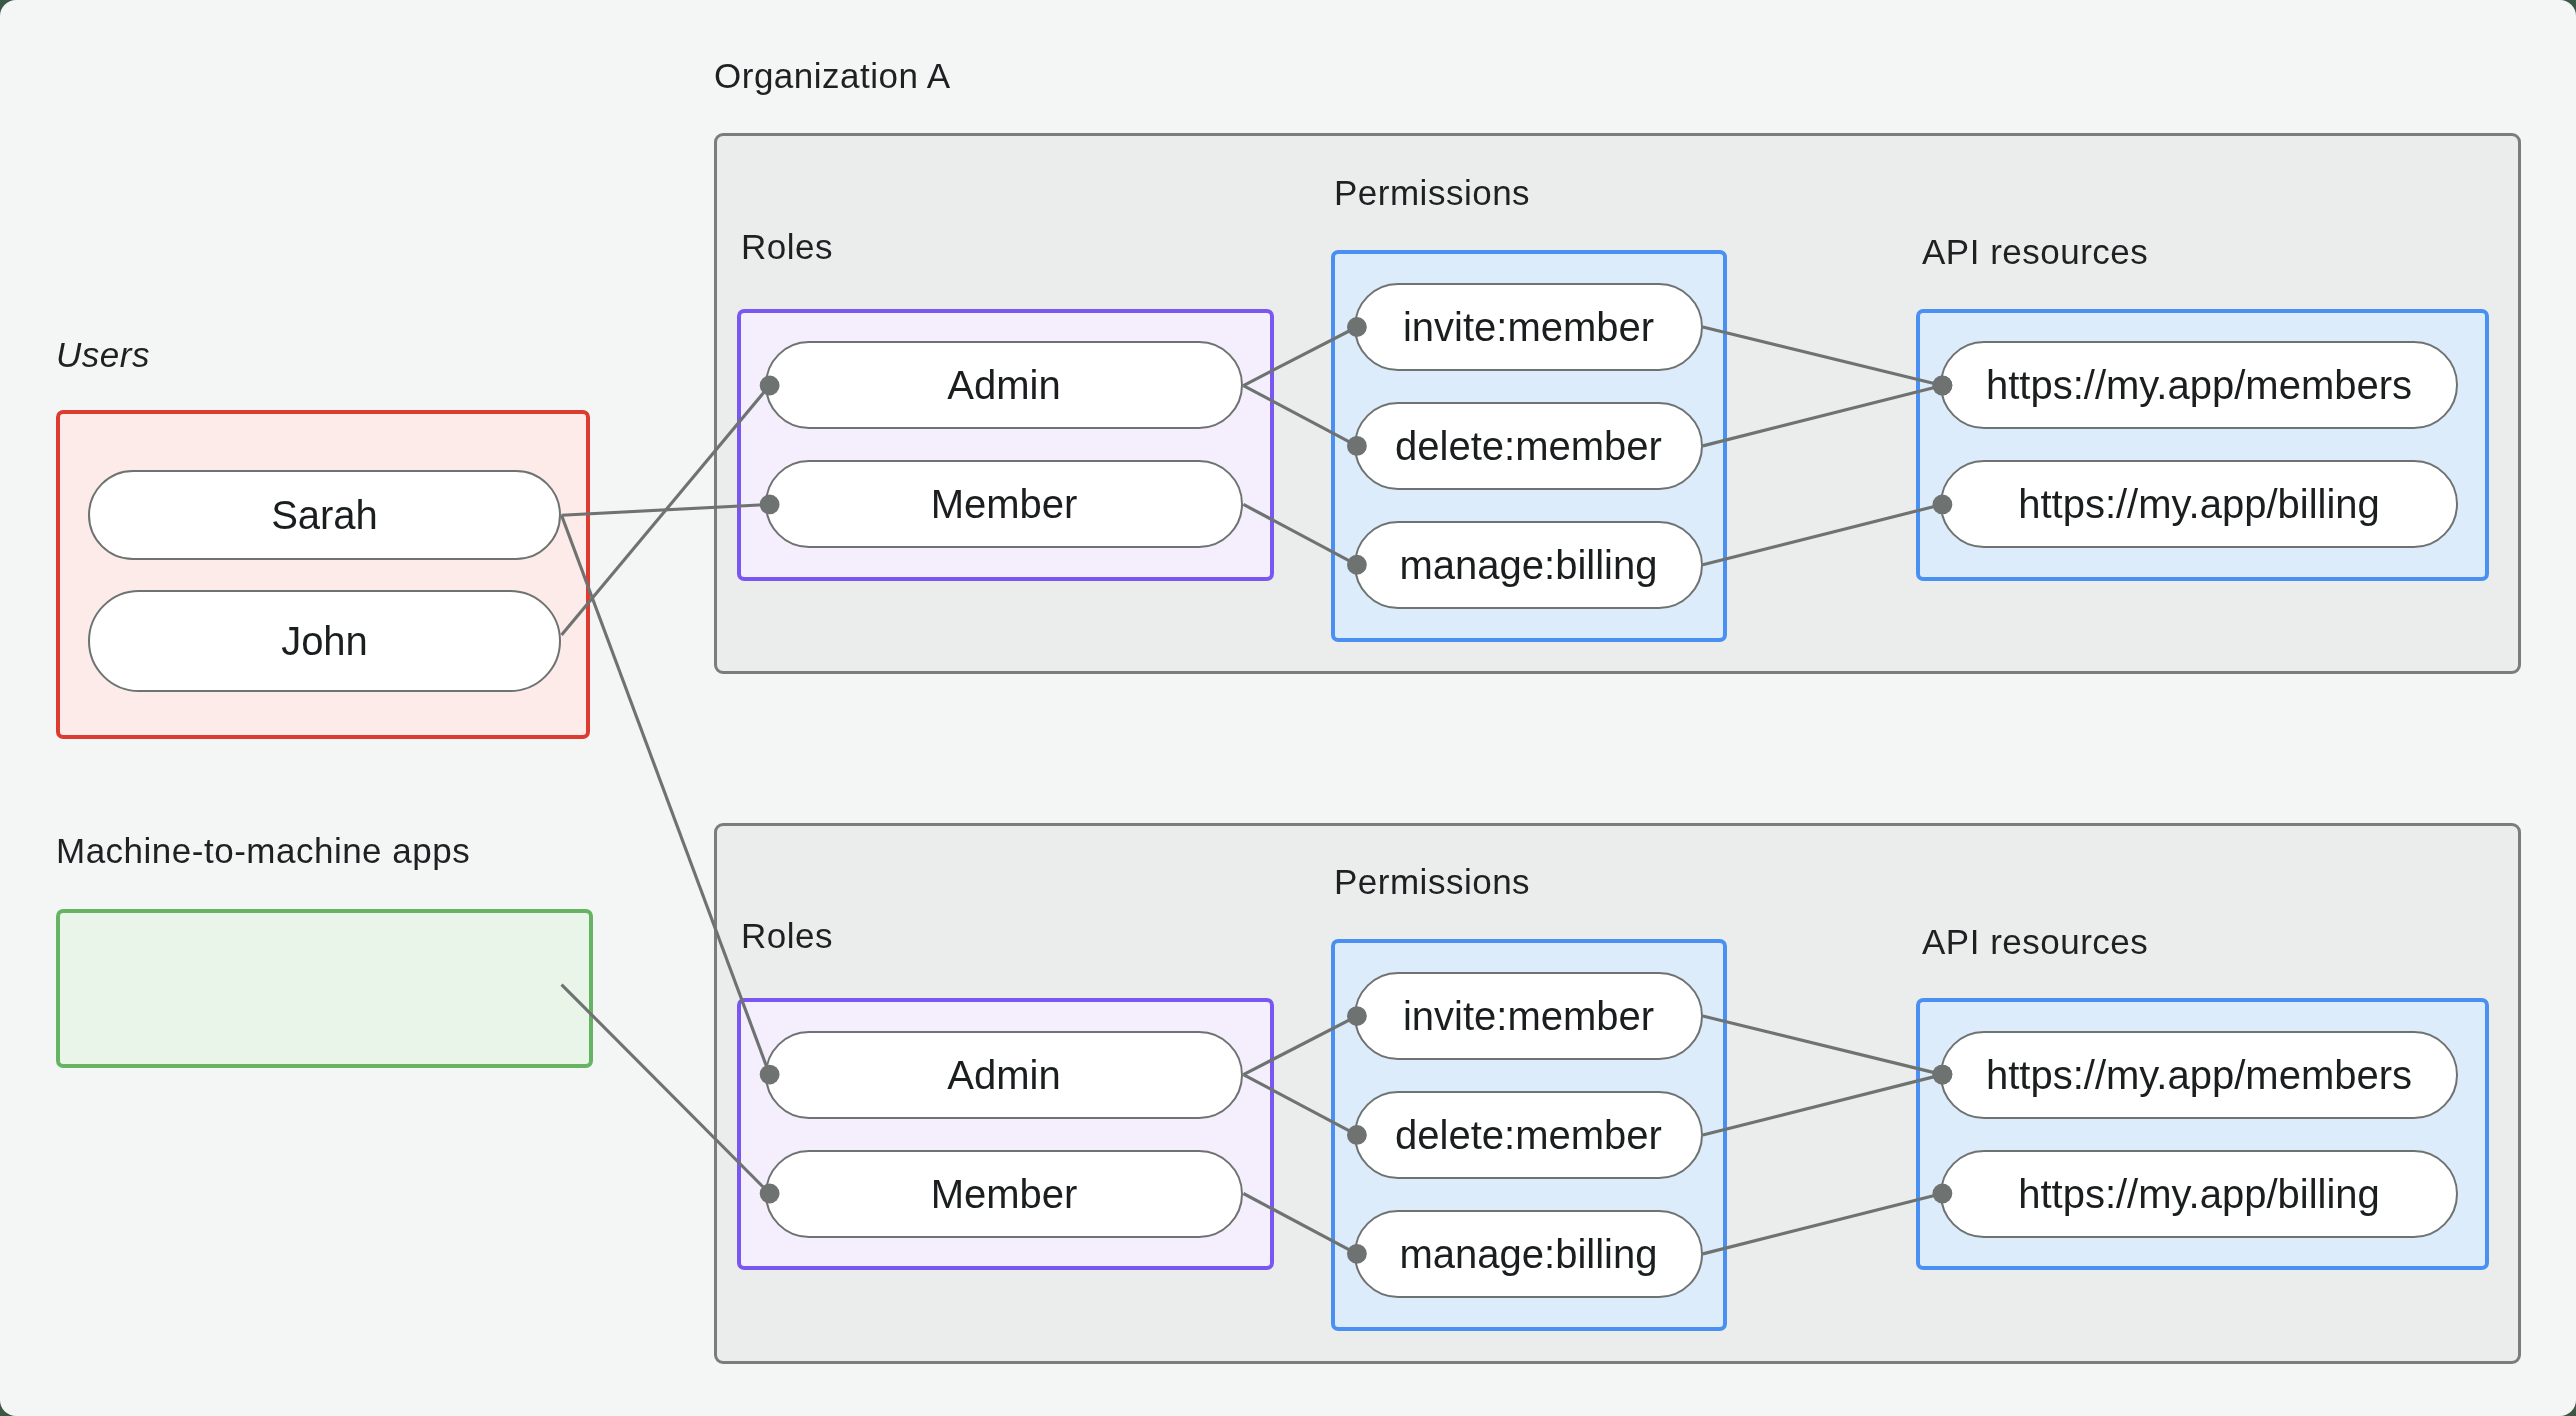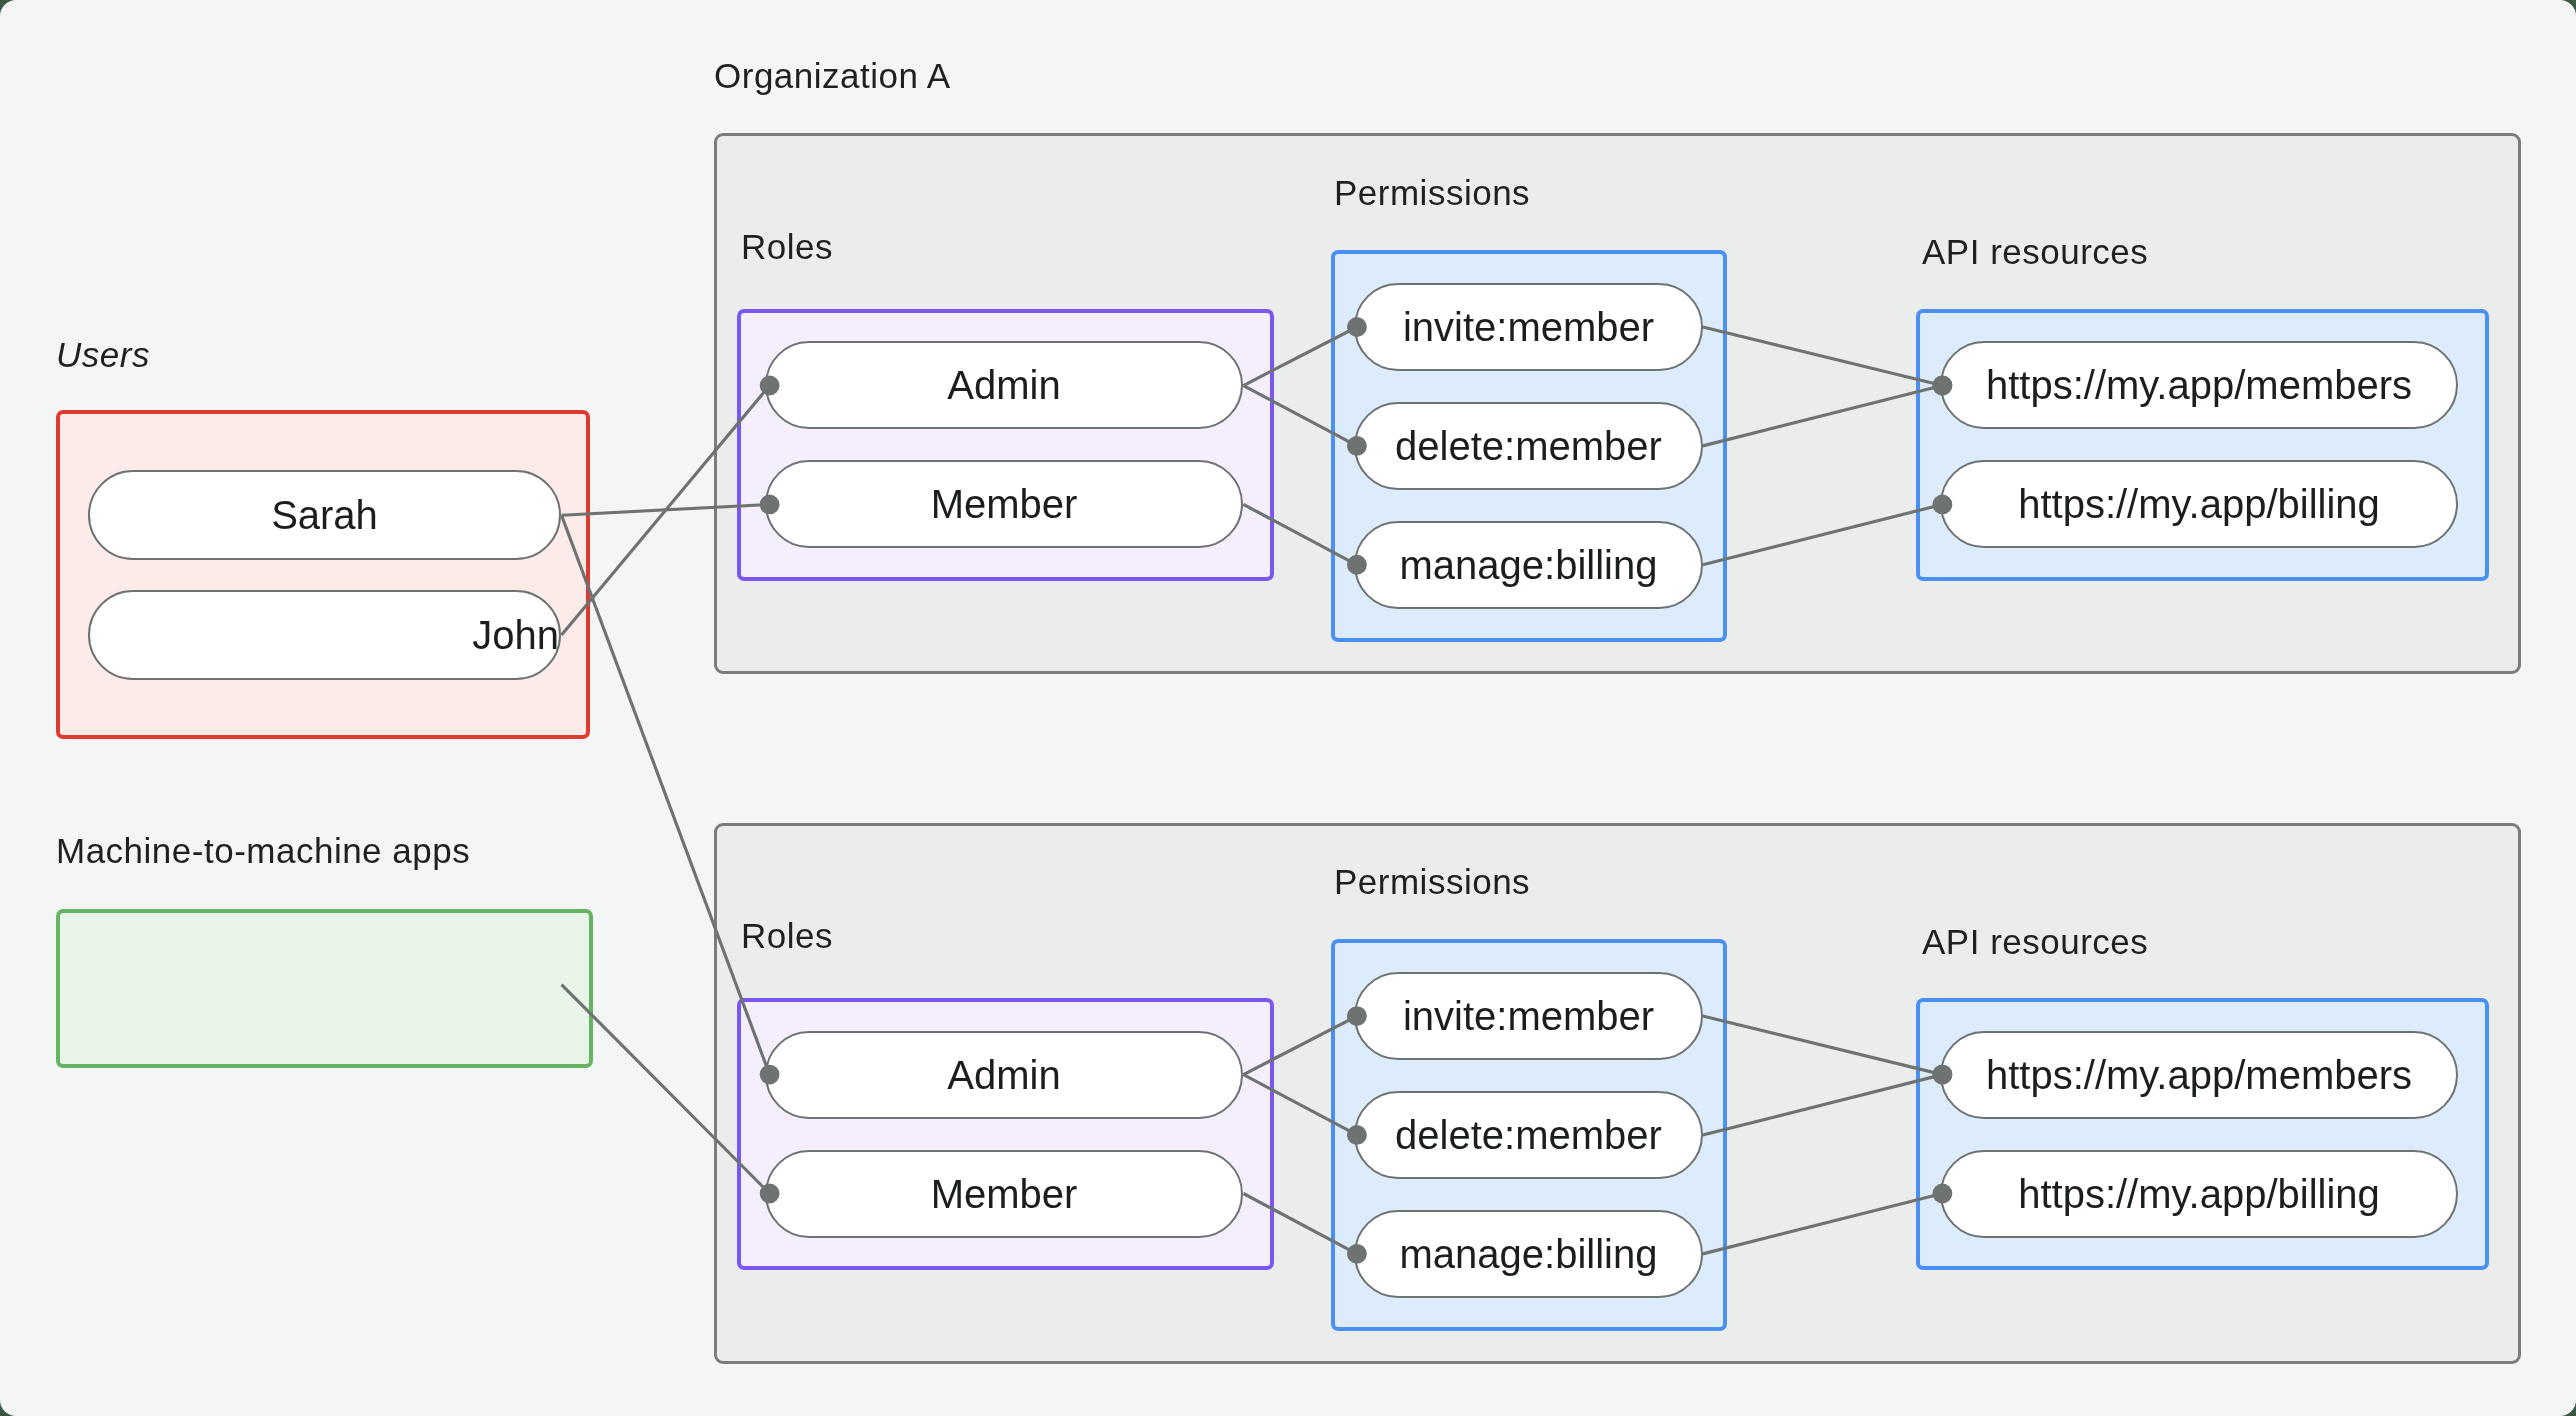--- a/index.html
+++ b/index.html
@@ -43,21 +43,21 @@
 </head>
 <body>
 
 <div id="panel">
 
   <div class="lbl" style="left:56px;top:335px;font-style:italic;">Users</div>
   <div class="grp grp-red" style="left:56px;top:410px;width:534px;height:329px;"></div>
   <div class="pill" style="left:88px;top:470px;width:473px;height:90px;">
     <span>Sarah</span>
   </div>
-  <div class="pill" style="left:88px;top:590px;width:473px;height:90px;justify-content:flex-end;">
+  <div class="pill" style="left:88px;top:590px;width:473px;height:102px;">
     <span>John</span>
   </div>
 
   <div class="lbl" style="left:56px;top:831px;">Machine-to-machine apps</div>
   <div class="grp grp-green" style="left:56px;top:909px;width:537px;height:159px;"></div>
 
   <div class="lbl org-title" style="left:714px;top:56px;">Organization A</div>
   <div class="org-box" style="left:714px;top:133px;width:1807px;height:541px;"></div>
 
   <div class="lbl" style="left:741px;top:227px;">Roles</div>

